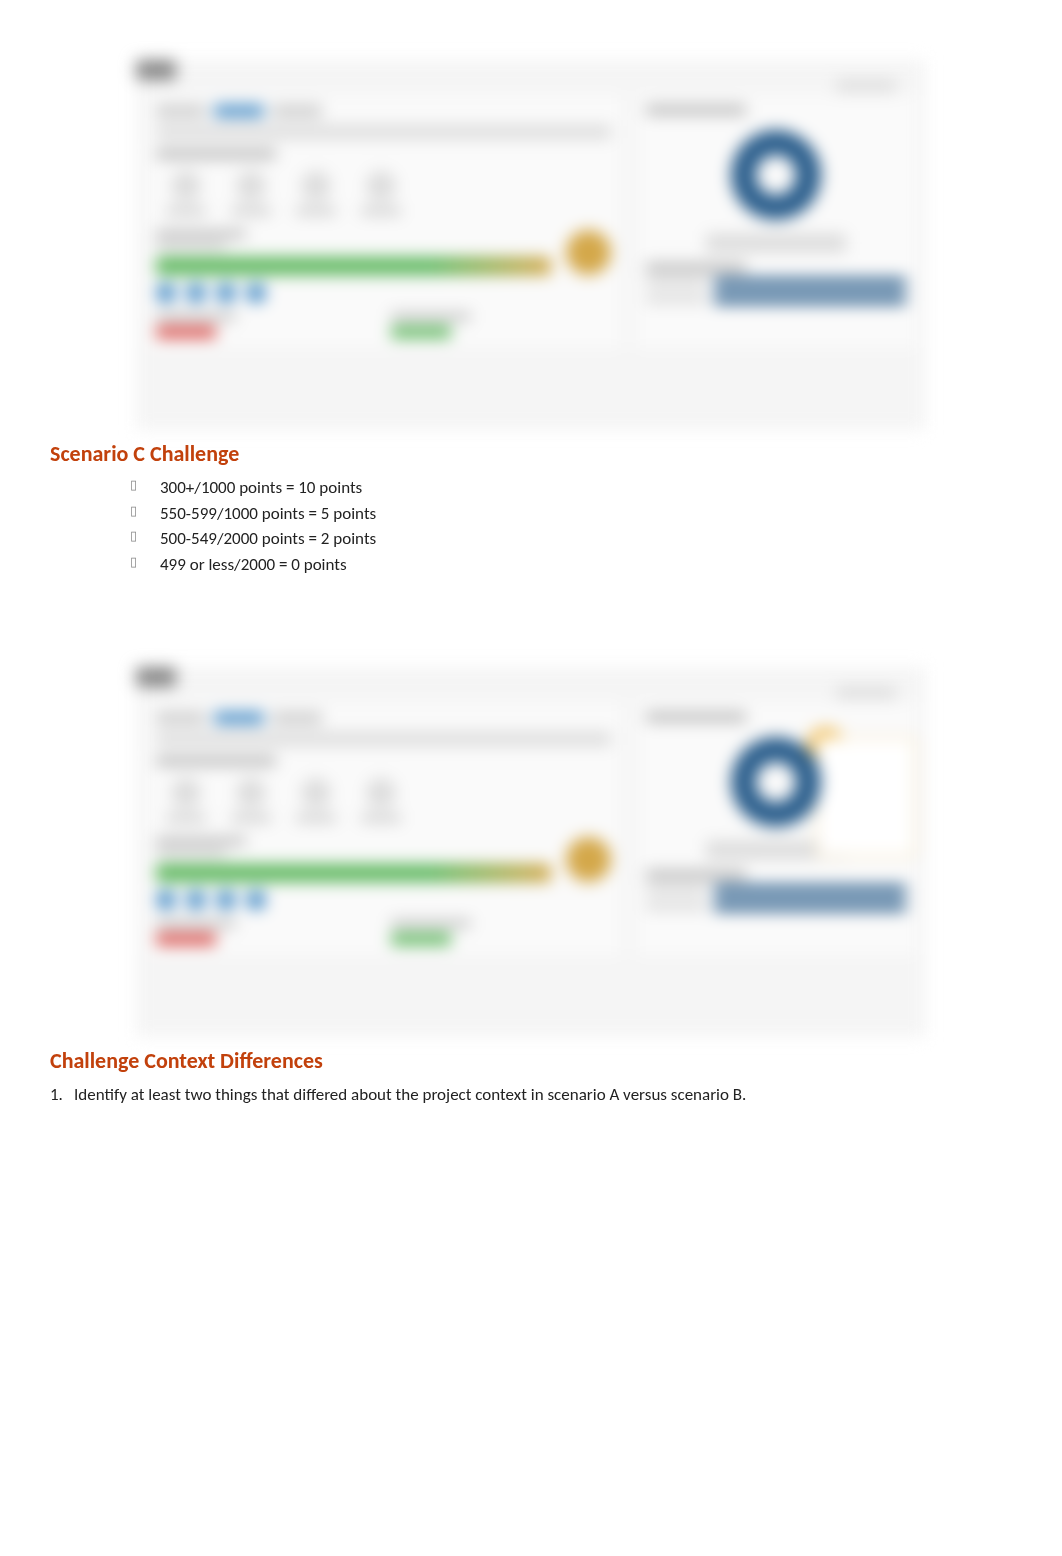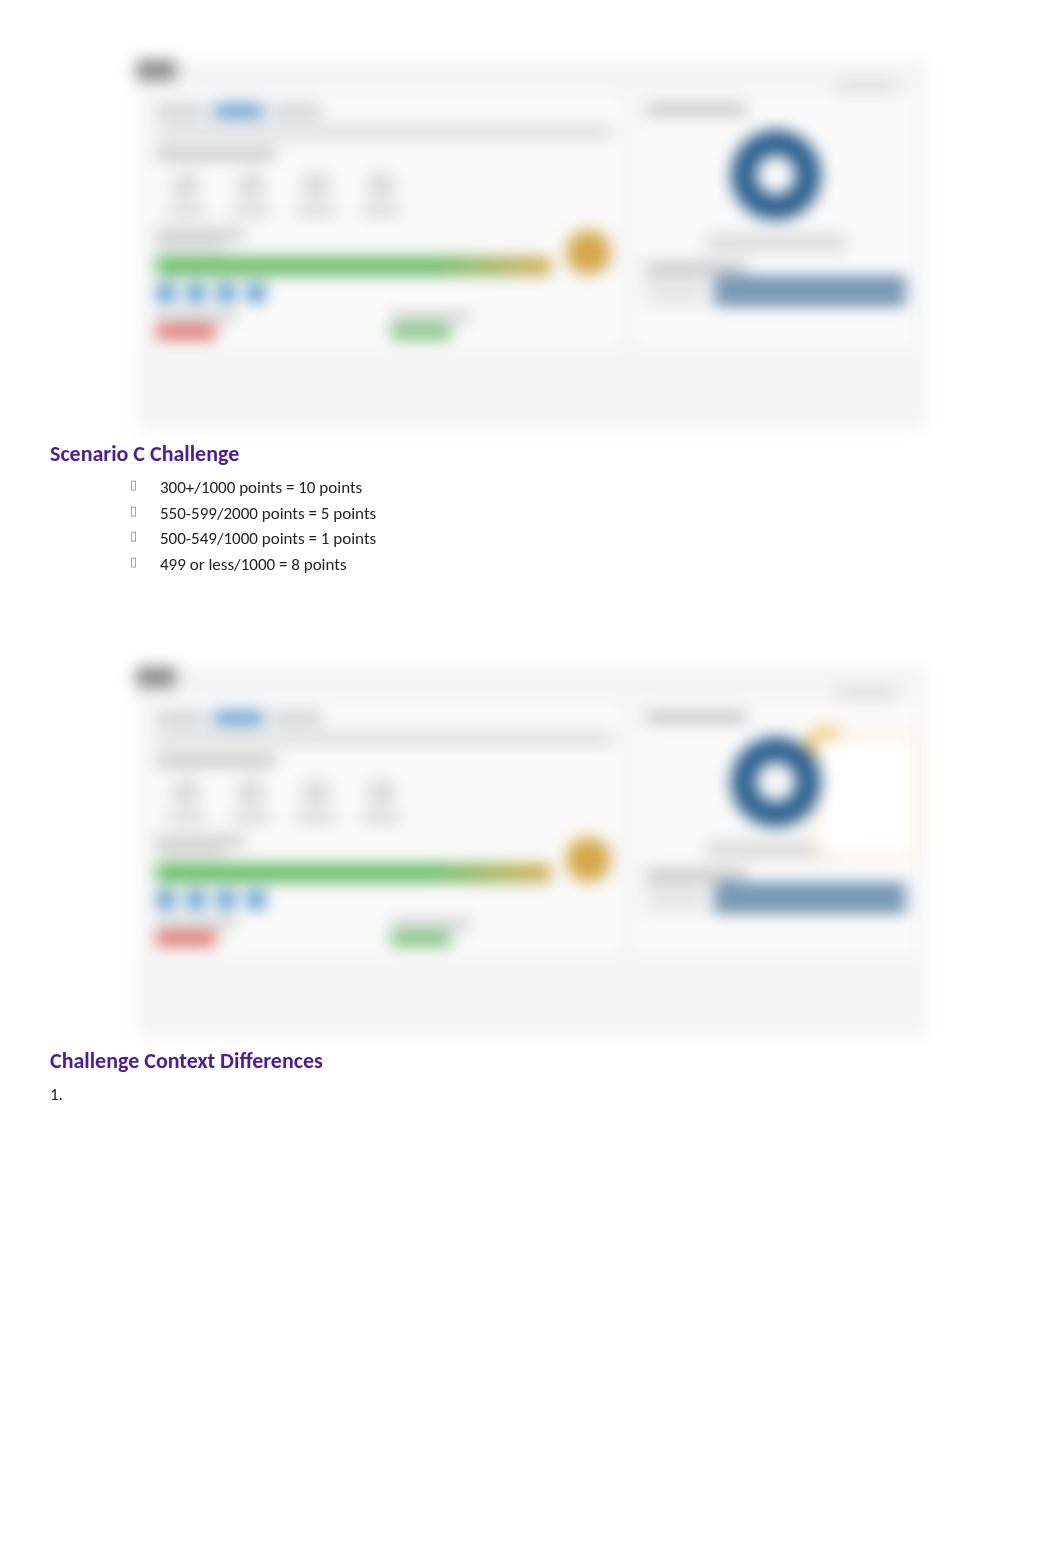--- a/index.html
+++ b/index.html
@@ -237,21 +237,21 @@
     .sp-callout-stem {
       position: absolute;
       top: 60px;
       right: 80px;
       width: 40px;
       height: 40px;
       background: #f0c060;
       border-radius: 50%;
     }
     .heading-blue {
-      color: #4c1d95;
+      color: #c2410c;
       font-size: 22px;
       font-weight: bold;
       margin: 5px 0 8px 0;
     }
     .bullet-list {
       list-style: none;
       padding-left: 80px;
       margin-bottom: 90px;
     }
     .bullet-list li {
@@ -368,23 +368,23 @@
           </div>
       </div>
     </div>
   </div>
 </div>
 
 <h2 class="heading-blue">Scenario C Challenge</h2>
 
 <ul class="bullet-list">
   <li><span class="bullet-glyph">▯</span><span>300+/1000 points = 10 points</span></li>
-  <li><span class="bullet-glyph">▯</span><span>550-599/2000 points = 5 points</span></li>
-  <li><span class="bullet-glyph">▯</span><span>500-549/1000 points = 1 points</span></li>
-  <li><span class="bullet-glyph">▯</span><span>499 or less/1000 = 8 points</span></li>
+  <li><span class="bullet-glyph">▯</span><span>550-599/1000 points = 5 points</span></li>
+  <li><span class="bullet-glyph">▯</span><span>500-549/2000 points = 2 points</span></li>
+  <li><span class="bullet-glyph">▯</span><span>499 or less/2000 = 0 points</span></li>
 </ul>
 
 <div class="screenshot-placeholder" style="position:relative;">
   <div class="sp-logo"></div>
   <div class="sp-top-button"></div>
   <div class="sp-callout-stem"></div>
   <div class="sp-callout"></div>
   <div class="screenshot-inner">
     <div class="sp-left">
       <div class="sp-tabs">
@@ -455,14 +455,15 @@
       </div>
     </div>
   </div>
 </div>
 
 <h2 class="heading-blue">Challenge Context Differences</h2>
 
 <ol class="numbered-list">
   <li>
     <span class="num">1.</span>
+    <span>Identify at least two things that differed about the project context in scenario A versus scenario B.</span>
   </li>
 </ol>
 
 </body></html>

